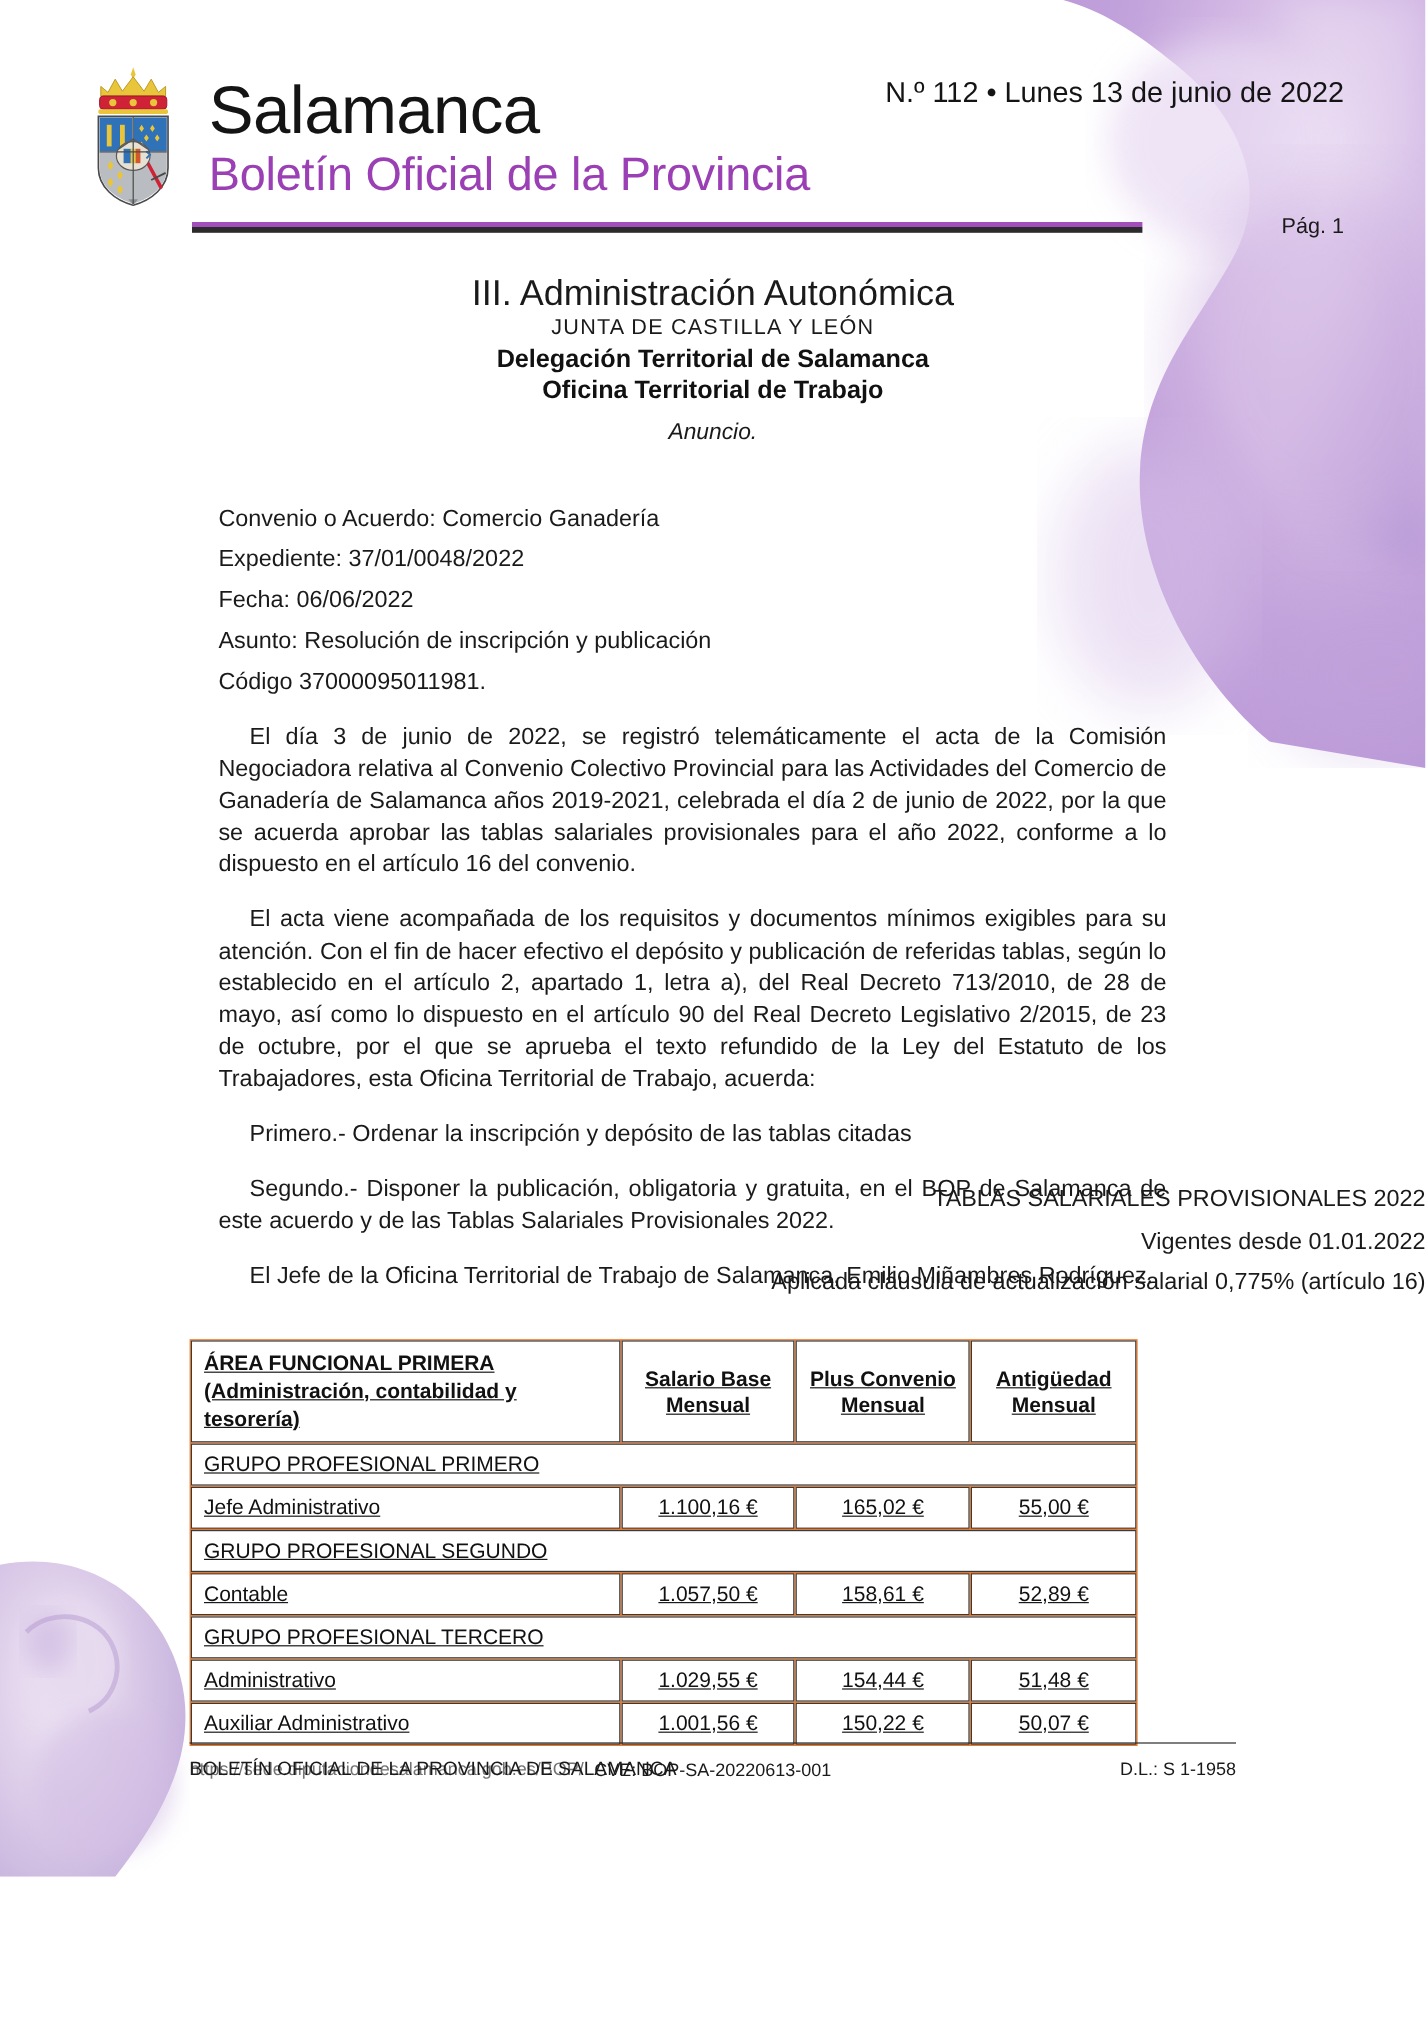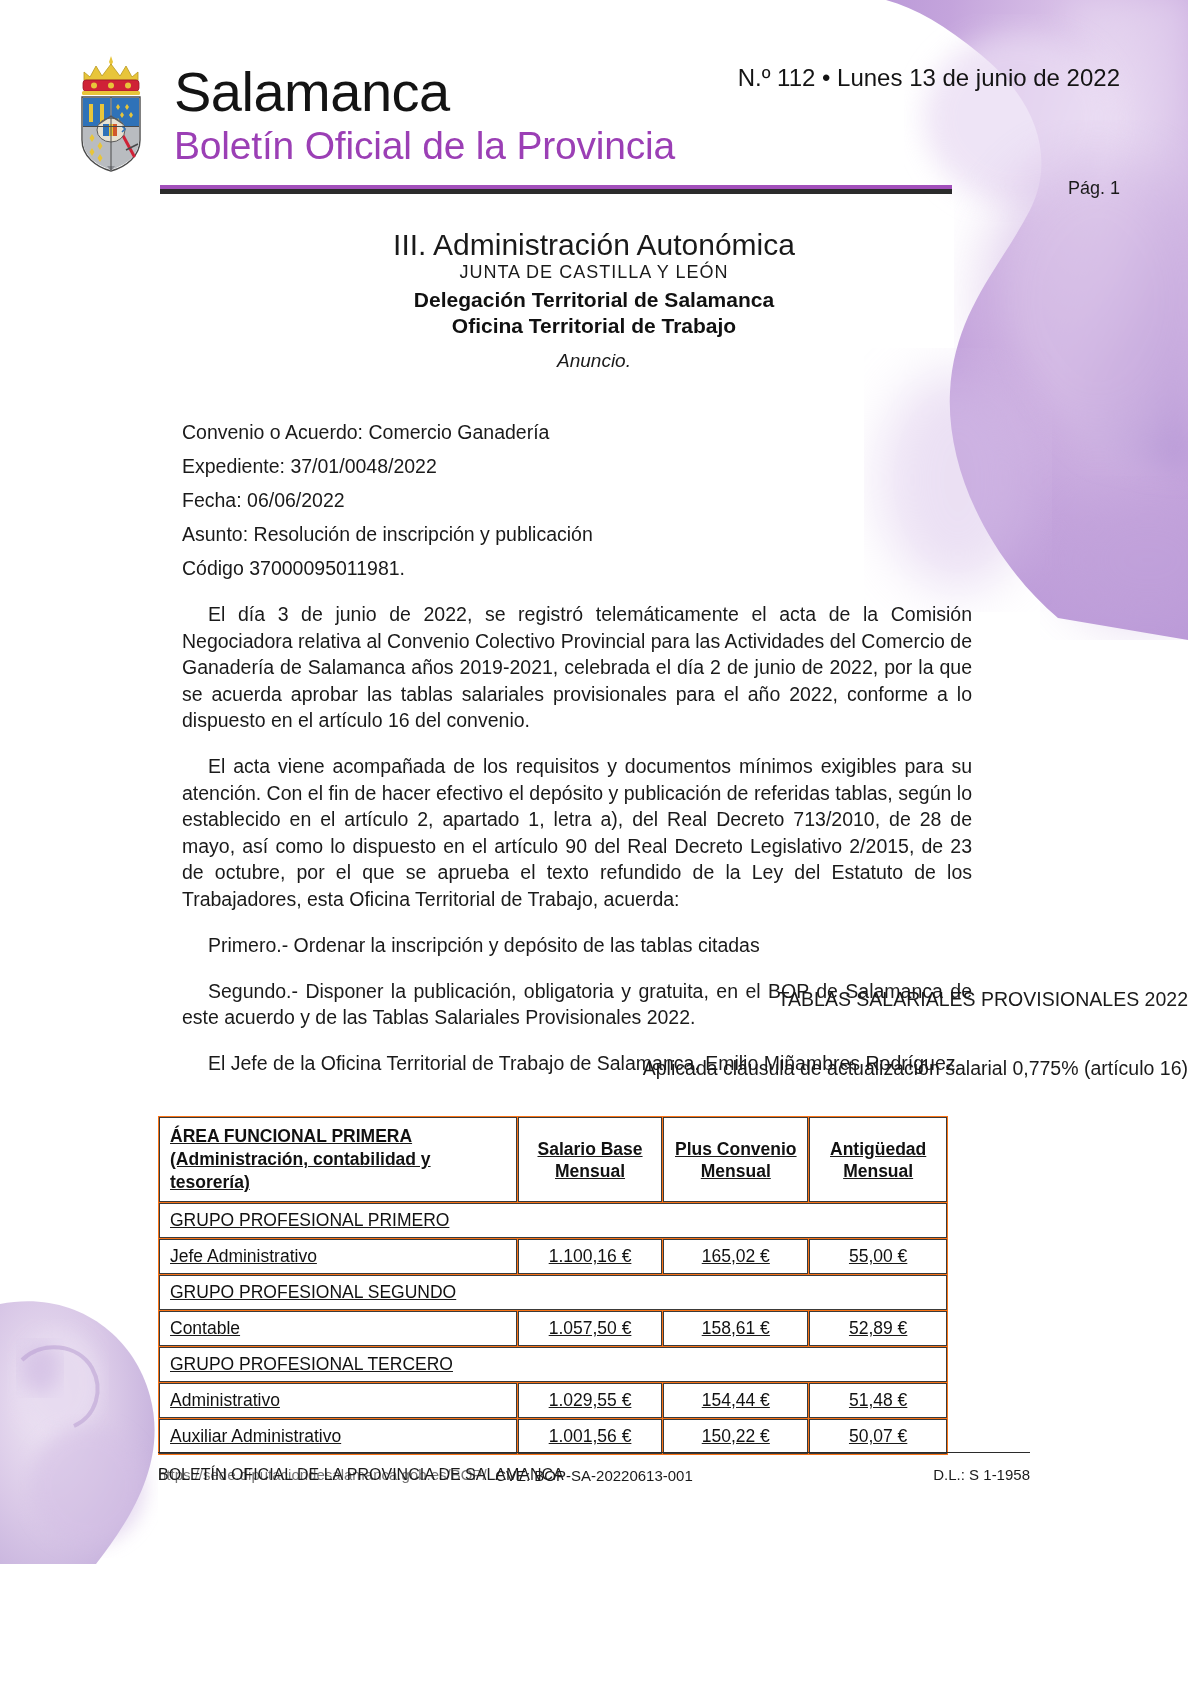--- a/index.html
+++ b/index.html
@@ -402,20 +402,21 @@
     <div class="meta-line">Código 37000095011981.</div>
 
     <p class="para">El día 3 de junio de 2022, se registró telemáticamente el acta de la Comisión Negociadora relativa al Convenio Colectivo Provincial para las Actividades del Comercio de Ganadería de Salamanca años 2019-2021, celebrada el día 2 de junio de 2022, por la que se acuerda aprobar las tablas salariales provisionales para el año 2022, conforme a lo dispuesto en el artículo 16 del convenio.</p>
     <p class="para">El acta viene acompañada de los requisitos y documentos mínimos exigibles para su atención. Con el fin de hacer efectivo el depósito y publicación de referidas tablas, según lo establecido en el artículo 2, apartado 1, letra a), del Real Decreto 713/2010, de 28 de mayo, así como lo dispuesto en el artículo 90 del Real Decreto Legislativo 2/2015, de 23 de octubre, por el que se aprueba el texto refundido de la Ley del Estatuto de los Trabajadores, esta Oficina Territorial de Trabajo, acuerda:</p>
     <p class="para-short">Primero.- Ordenar la inscripción y depósito de las tablas citadas</p>
     <p class="para">Segundo.- Disponer la publicación, obligatoria y gratuita, en el BOP de Salamanca de este acuerdo y de las Tablas Salariales Provisionales 2022.</p>
     <p class="para-short">El Jefe de la Oficina Territorial de Trabajo de Salamanca, Emilio Miñambres Rodríguez.</p>
   </div>
 
   <div class="center-head ch-1">TABLAS SALARIALES PROVISIONALES 2022</div>
+  <div class="center-head ch-2">Vigentes desde 01.01.2022</div>
   <div class="center-head ch-3">Aplicada cláusula de actualización salarial 0,775% (artículo 16)</div>
 
   <table class="sal-table">
     <thead>
       <tr>
         <th class="hdr-area col-a">
           <span>ÁREA FUNCIONAL PRIMERA</span><br>
           <span>(Administración, contabilidad y tesorería)</span>
         </th>
         <th class="col-b">

